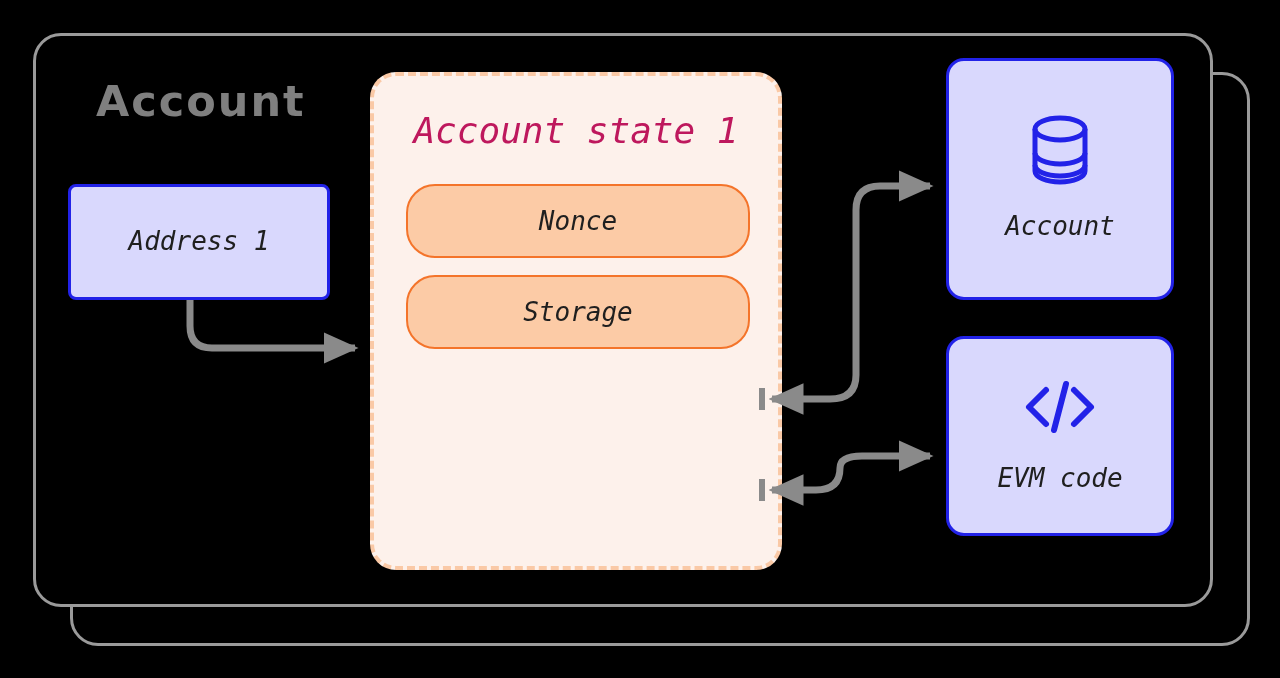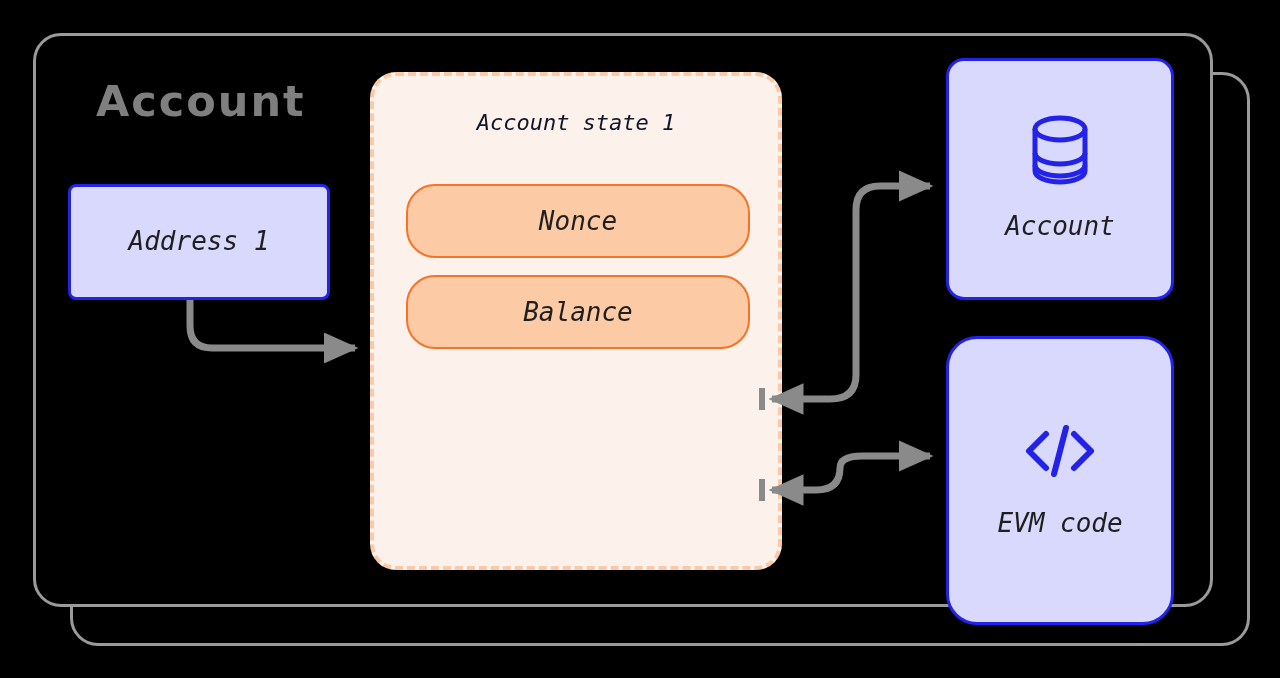--- a/index.html
+++ b/index.html
@@ -53,21 +53,21 @@
     justify-content: center;
     color: #1f1f1f;
     font-family: "DejaVu Sans Mono", monospace;
     font-style: italic;
     font-size: 26px;
     line-height: 1.35;
     text-align: center;
   }
   #address-box { left: 68px;  top: 184px; width: 262px; height: 116px; border-radius: 8px; justify-content: center; }
   #storage-box { left: 946px; top: 58px;  width: 228px; height: 242px; border-radius: 18px; }
-  #evm-box     { left: 946px; top: 336px; width: 228px; height: 289px; border-radius: 31px; }
+  #evm-box     { left: 946px; top: 336px; width: 228px; height: 200px; border-radius: 18px; }
 
   .blue-box .icon { display:block; margin-bottom: 14px; }
   .blue-box .lbl  { display:block; }
 
   
   #state-container {
     position: absolute;
     left: 370px;
     top: 72px;
     width: 412px;
@@ -77,22 +77,22 @@
     border-radius: 26px;
     box-sizing: border-box;
   }
   #state-title {
     position: absolute;
     left: 0; right: 0;
     top: 34px;
     text-align: center;
     font-family: "DejaVu Sans Mono", monospace;
     font-style: italic;
-    font-size: 22px;
-    color: #0f172a;
+    font-size: 36px;
+    color: #be185d;
     white-space: nowrap;
   }
   .field-box {
     position: absolute;
     left: 32px;
     width: 344px;
     height: 74px;
     background: #FCCBA6;
     border: 2.5px solid #F4742A;
     border-radius: 29px;
@@ -133,21 +133,21 @@
     <span class="lbl">Address 1</span>
   </div>
 
   <div id="state-container">
     <div id="state-title">Account state 1</div>
 
     <div class="field-box" id="field-0">
       <span>Nonce</span>
     </div>
     <div class="field-box" id="field-1">
-      <span>Balance</span>
+      <span>Storage</span>
     </div>
   </div>
 
   <div class="blue-box" id="storage-box">
     <span class="icon">
       <svg width="62" height="72" viewBox="0 0 62 72" fill="none">
         <ellipse cx="31" cy="15" rx="25" ry="11" stroke="#2222E8" stroke-width="5"></ellipse>
         <path d="M6 15 V 57 C 6 63.1 17.2 68 31 68 C 44.8 68 56 63.1 56 57 V 15" stroke="#2222E8" stroke-width="5" fill="none"></path>
         <path d="M6 39 C 6 45.1 17.2 50 31 50 C 44.8 50 56 45.1 56 39" stroke="#2222E8" stroke-width="5" fill="none"></path>
         <path d="M6 51 C 6 57.1 17.2 62 31 62 C 44.8 62 56 57.1 56 51" stroke="#2222E8" stroke-width="5" fill="none"></path>

